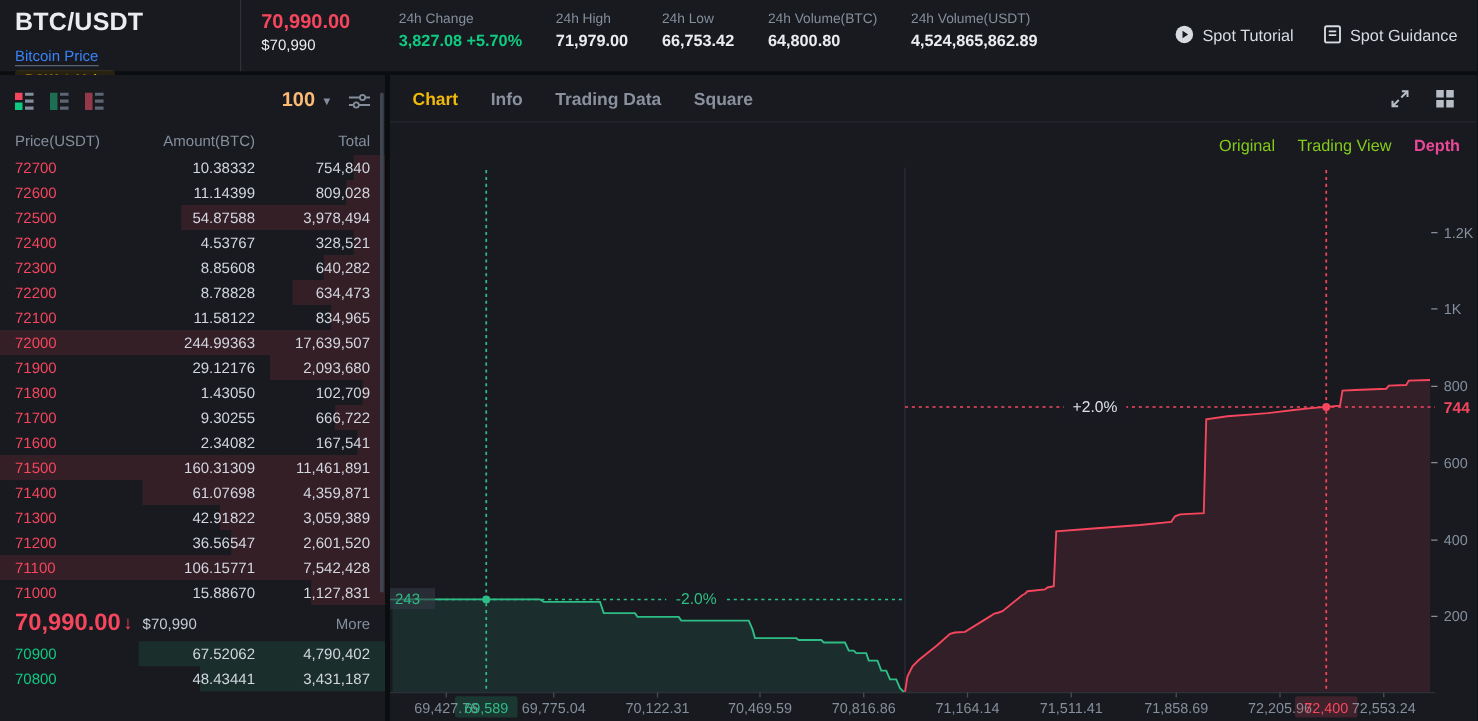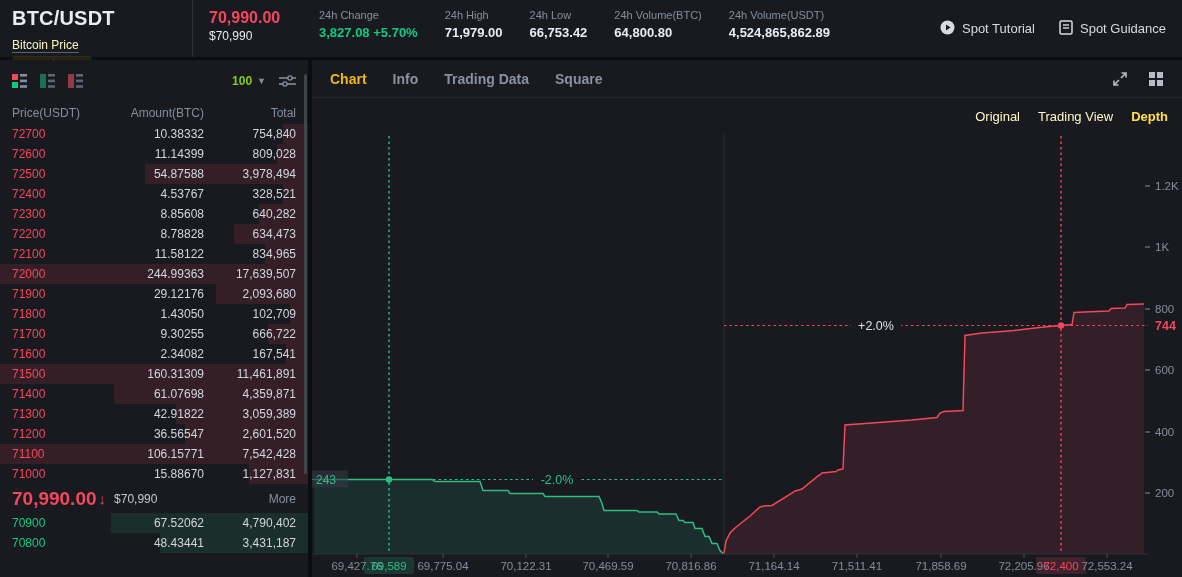--- a/index.html
+++ b/index.html
@@ -5,21 +5,21 @@
   * { margin:0; padding:0; box-sizing:border-box; }
   html,body { width:1182px; height:577px; overflow:hidden; background:#0b0e11;
               font-family:"Liberation Sans", sans-serif; }
   .panel { background:#181a20; }
 
   
   .topbar { display:flex; height:57px; background:#181a20; margin-bottom:3px; }
   .symbol-block { padding:7px 14px 0 12px; min-width:193px; border-right:1px solid #2b3139; }
   .symbol-row { display:flex; align-items:baseline; gap:8px;flex-direction:column; }
   .symbol { font-size:20px; font-weight:700; color:#eaecef; letter-spacing:.2px; }
-  .symbol-link { font-size:12px; color:#fef9c3; border-bottom:1px solid #5a6372; cursor:pointer; }
+  .symbol-link { font-size:12px; color:#3b82f6; border-bottom:1px solid #5a6372; cursor:pointer; }
   .tag-pill { margin-top:3px; display:inline-flex; align-items:center; gap:7px;
               background:rgba(240,185,11,.12); color:#d9a40a; font-size:11px; font-weight:700;
               padding:2px 8px; border-radius:3px; cursor:pointer; }
   .tag-divider { width:1px; height:10px; background:rgba(240,185,11,.35); }
   .price-block { padding:9px 0 0 16px; min-width:112px; }
   .last-price-top { font-size:16px; font-weight:700; color:#f6465d; }
   .fiat-top { font-size:12px; color:#eaecef; margin-top:2px; }
   .stats { display:flex; gap:27px; padding:9px 0 0 14px; }
   .stat-label { font-size:11px; color:#848e9c; margin-bottom:4px; white-space:nowrap; }
   .stat-value { font-size:13px; font-weight:700; color:#eaecef; white-space:nowrap; }
@@ -30,21 +30,21 @@
   
   .main { display:flex; gap:4px; height:517px; }
   .ob-panel { width:308px; position:relative; overflow:hidden; }
   .chart-panel { flex:1; display:flex; flex-direction:column; overflow:hidden; }
 
   
   .ob-toolbar { height:42px; display:flex; align-items:center; padding:0 12px; gap:13px; }
   .ob-toolbar .spacer { flex:1; }
   .mode-icon { cursor:pointer; display:block; }
   .precision { display:flex; align-items:center; gap:5px; cursor:pointer; }
-  .precision .val { font-size:12px; color:#84cc16; font-weight:700; }
+  .precision .val { font-size:16px; color:#fdba74; font-weight:700; }
   .precision .caret { font-size:9px; color:#848e9c; }
   .ob-headers { display:flex; padding:0 12px; height:22px; align-items:center; font-size:12px; color:#848e9c; }
   .c-price { flex:0 0 84px; }
   .c-amount { flex:1; text-align:right; }
   .c-total { flex:0 0 92px; text-align:right; }
   .ob-row { display:flex; padding:0 12px; position:relative; height:20px; line-height:20px;
             font-size:12px; cursor:pointer; }
   .ob-row span { position:relative; z-index:1; }
   .ob-row .c-amount,.ob-row .c-total { color:#d3d6de; }
   .ob-row.ask .c-price { color:#f6465d; }
@@ -63,22 +63,22 @@
   
   .chart-tabs { height:38px; border-bottom:1px solid #24272e; display:flex; align-items:center;
                 padding:0 18px; gap:26px; }
   .chart-tab { font-size:14px; font-weight:700; color:#8a919e; cursor:pointer; white-space:nowrap; }
   .chart-tab.active { color:#f0b90b; }
   .chart-tabs .spacer { flex:1; }
   .tab-icons { display:flex; gap:20px; align-items:center; }
   .tab-icons svg { cursor:pointer; }
   .view-tabs { height:36px; display:flex; justify-content:flex-end; align-items:center;
                gap:18px; padding:0 14px; }
-  .view-tab { font-size:13px; color:#fef9c3; cursor:pointer; }
-  .view-tab.active { color:#fde047; font-weight:700; }
+  .view-tab { font-size:13px; color:#84cc16; cursor:pointer; }
+  .view-tab.active { color:#ec4899; font-weight:700; }
   .chart-wrap { position:relative; flex:1; }
   .chart-wrap svg { display:block; width:100%; height:100%; }
 </style>
 </head>
 <body>
 
 <div class="topbar">
   <div class="symbol-block">
     <div class="symbol-row">
       <span class="symbol">BTC/USDT</span>

